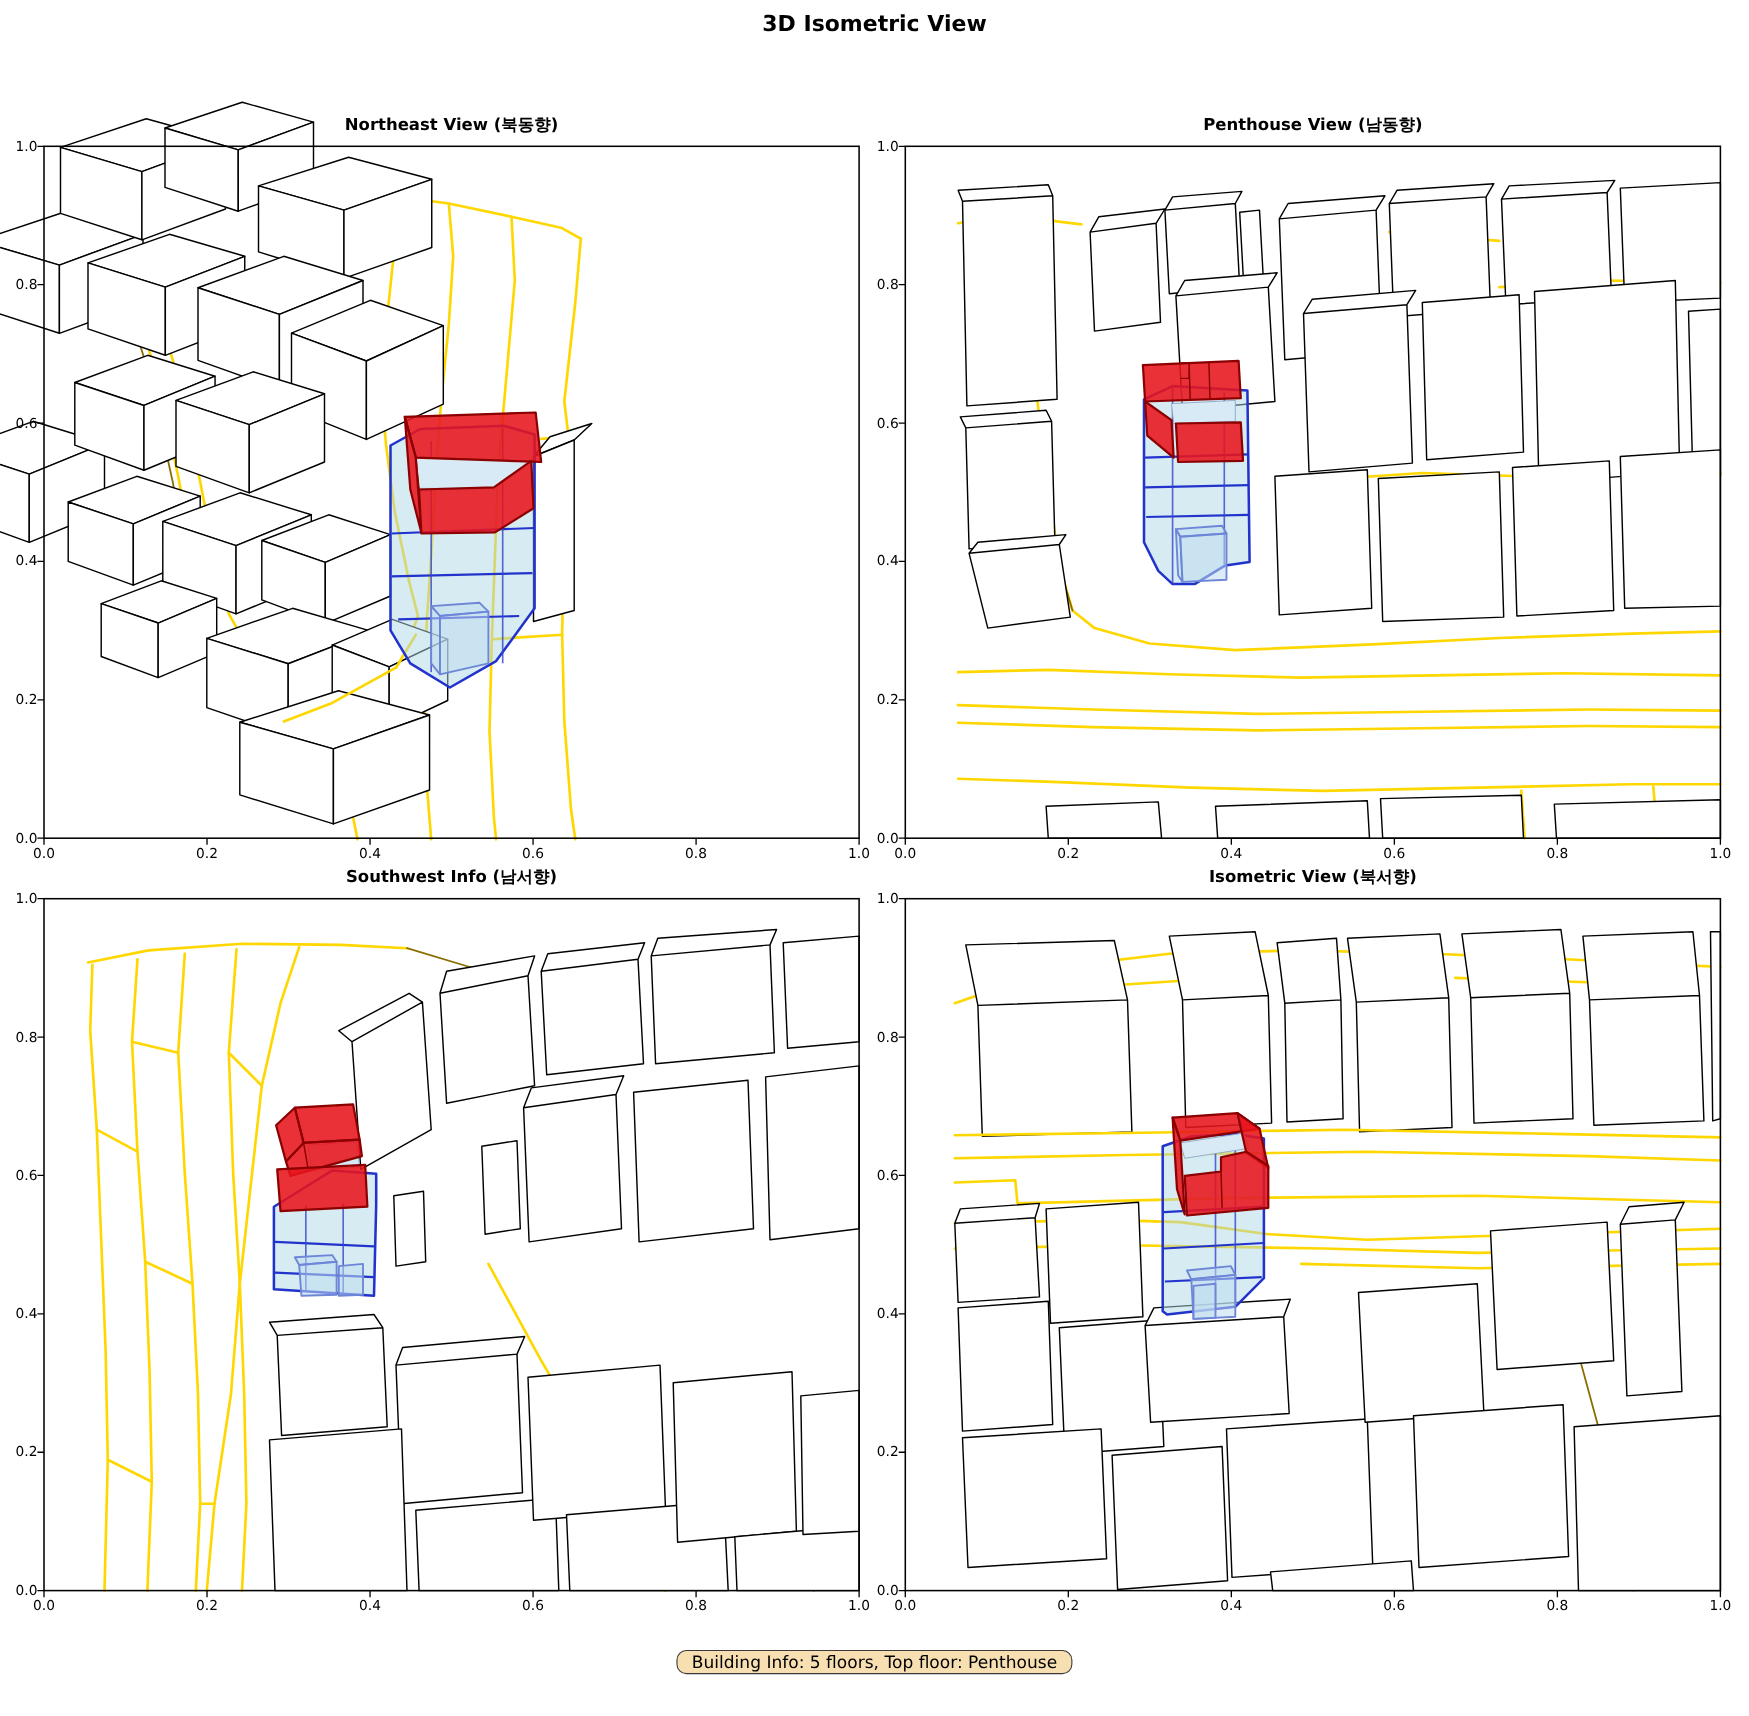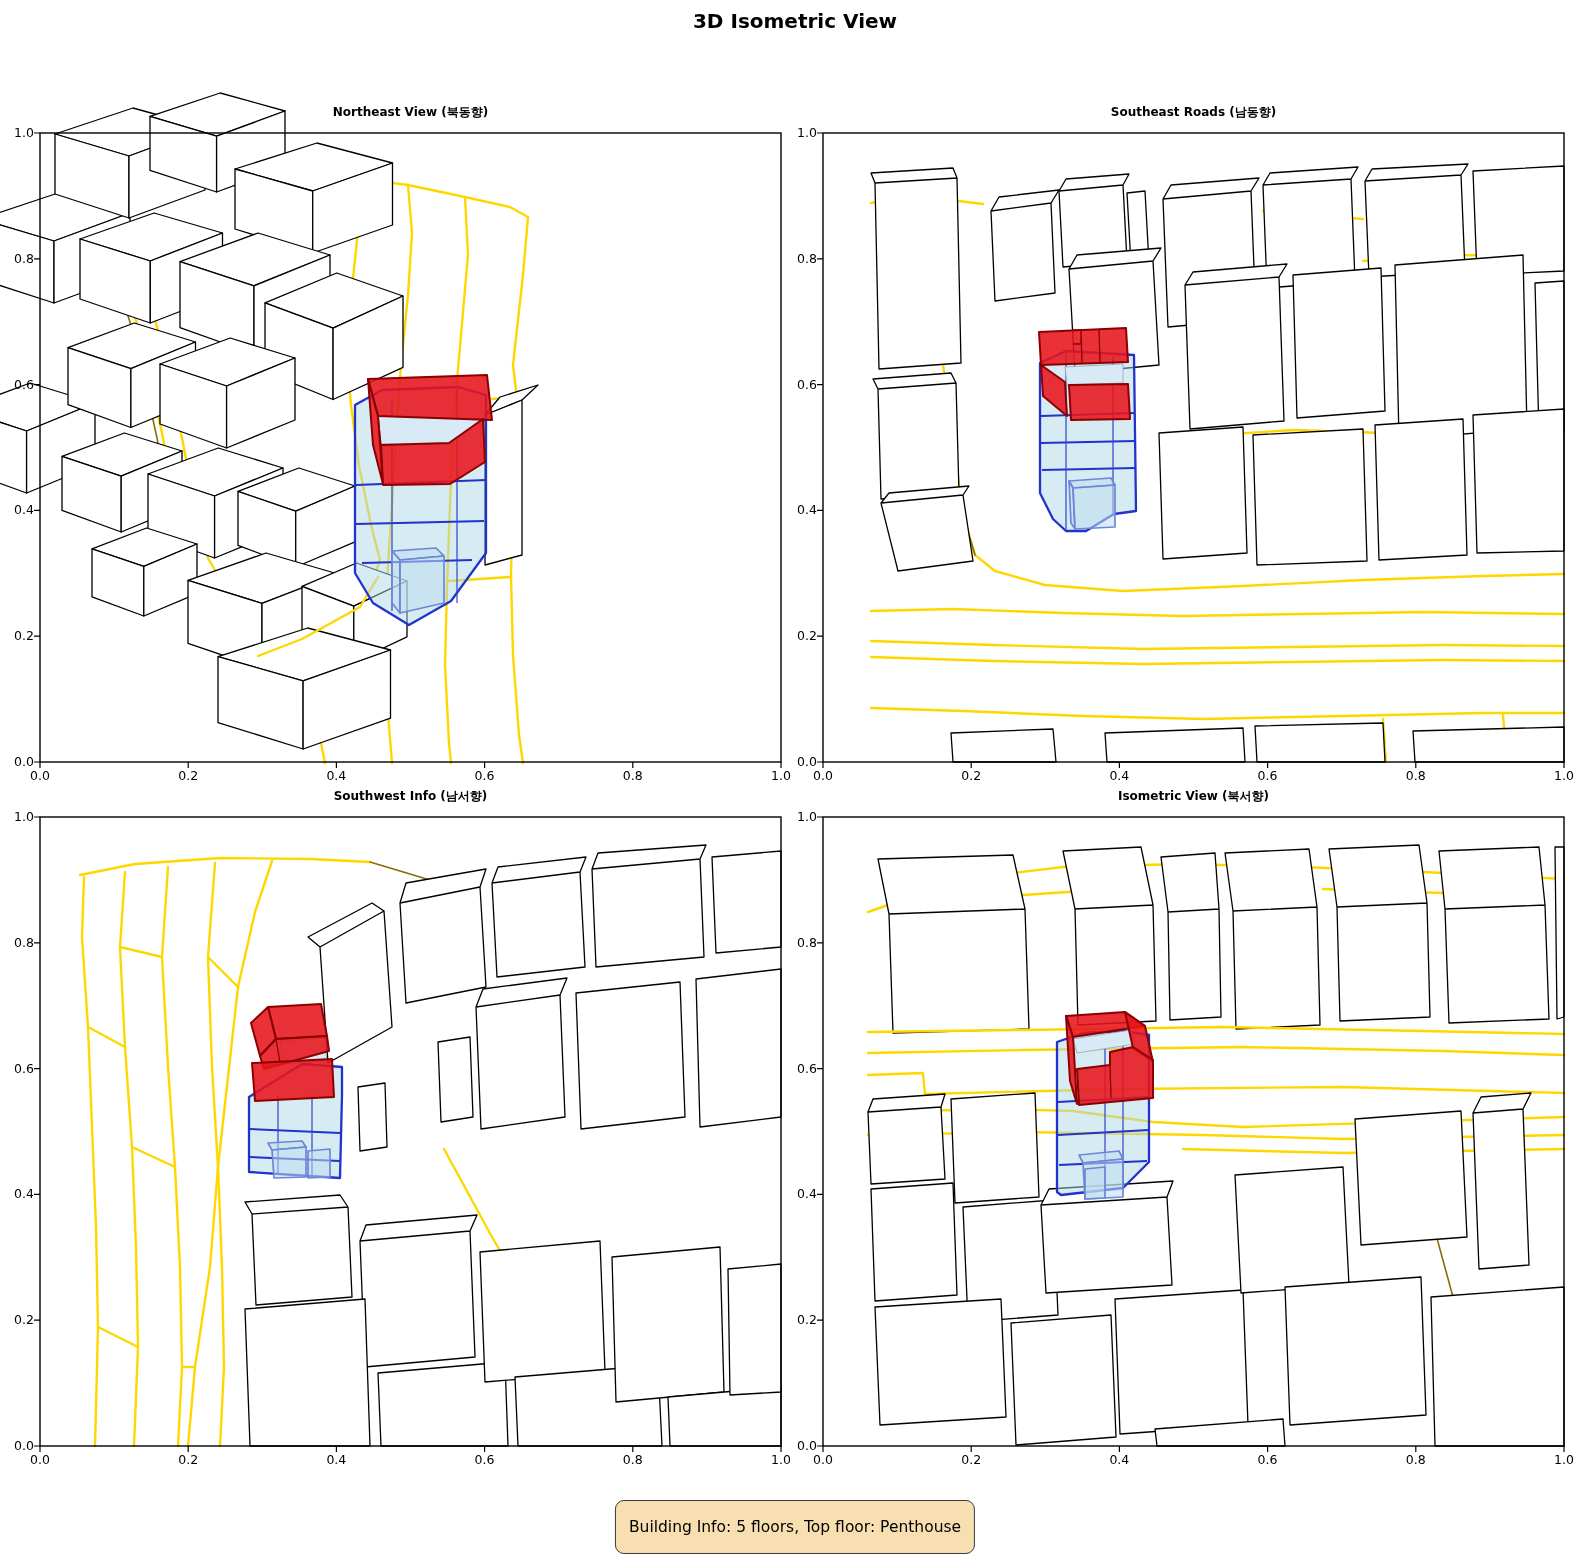--- a/index.html
+++ b/index.html
@@ -1,25 +1,25 @@
 <!DOCTYPE html>
 <html><head>
 <meta charset="utf-8">
 <style>
   html,body{margin:0;padding:0;background:#fff;}
   body{width:1590px;height:1560px;position:relative;font-family:"DejaVu Sans","Liberation Sans",sans-serif;color:#000;overflow:hidden;}
   .suptitle{position:absolute;left:0;top:8px;width:100%;text-align:center;font-weight:bold;font-size:20px;line-height:26px;}
-  .plot-title{position:absolute;width:741px;text-align:center;font-weight:bold;font-size:12px;}
+  .plot-title{position:absolute;width:741px;text-align:center;font-weight:bold;font-size:15px;}
   .plot{position:absolute;width:741px;height:629px;}
   .plot svg{position:absolute;left:-8px;top:0;width:757px;height:637px;overflow:visible;}
   .xticks{position:absolute;width:771px;height:16px;display:flex;justify-content:space-between;}
   .xticks .tick-label{display:inline-block;width:30px;text-align:center;font-size:12.5px;}
   .yticks{position:absolute;width:34px;height:645px;display:flex;flex-direction:column;justify-content:space-between;}
   .yticks .tick-label{display:block;height:16px;line-height:16px;text-align:right;font-size:12.5px;}
-  .badge{position:absolute;left:50%;transform:translateX(-50%);top:1500px;background:#F7DFB1;border:1.6px solid #3a3a3a;border-radius:9px;padding:17px 13px;font-size:15.5px;white-space:nowrap;}
+  .badge{position:absolute;left:50%;transform:translateX(-50%);top:1500px;background:#F7DFB1;border:1.6px solid #3a3a3a;border-radius:9px;padding:1px 13px;font-size:15.5px;white-space:nowrap;}
   
   .p{fill:#ffffff;stroke:#000;stroke-width:1.3;stroke-linejoin:round;}
   .y{fill:none;stroke:#FFD700;stroke-width:2.4;stroke-linecap:round;stroke-linejoin:round;}
   .yd{fill:none;stroke:#8a6d00;stroke-width:1.6;stroke-linecap:round;}
   .bl{fill:#ADD8E6;fill-opacity:.5;stroke:#2233CC;stroke-width:2.3;stroke-linejoin:round;}
   .bli{fill:none;stroke:#2233CC;stroke-width:2;}
   .blf{fill:none;stroke:#3344CC;stroke-width:1.5;opacity:.8;}
   .core{fill:#BFDCEF;fill-opacity:.55;stroke:#6E86D8;stroke-width:1.7;stroke-linejoin:round;}
   .roof{fill:#D8EAF6;stroke:#8FA6BF;stroke-width:.8;}
   .r{fill:#E8151D;fill-opacity:.88;stroke:#8B0000;stroke-width:2;stroke-linejoin:round;}
@@ -112,21 +112,21 @@
   </div>
 <div class="yticks" style="left:0px;top:125px">
     <span class="tick-label">1.0</span>
     <span class="tick-label">0.8</span>
     <span class="tick-label">0.6</span>
     <span class="tick-label">0.4</span>
     <span class="tick-label">0.2</span>
     <span class="tick-label">0.0</span>
   </div>
 
-<div class="plot-title" style="left:823px;top:104px">Southeast Roads (남동향)</div>
+<div class="plot-title" style="left:823px;top:104px">Penthouse View (남동향)</div>
 <div class="plot" style="left:823px;top:133px">
 <svg viewBox="-8 0 757 637">
 
   <path class="y" d="M48,70 L95,63 L160,71"></path>
   <path class="y" d="M97,64 L103,95 L115,190 L126,280 L136,352 L143,392 L152,422 L172,438 L222,452 L300,458 L420,453 L540,447 L660,443 L741,441"></path>
   <path class="yd" d="M143,392 L152,422"></path>
   <path class="y" d="M440,78 L540,86"></path>
   <path class="y" d="M545,86 L560,122"></path>
   <path class="y" d="M540,128 L640,122 L741,124"></path>
   <path class="y" d="M395,302 L470,297 L560,300 L640,296 L741,298"></path>

